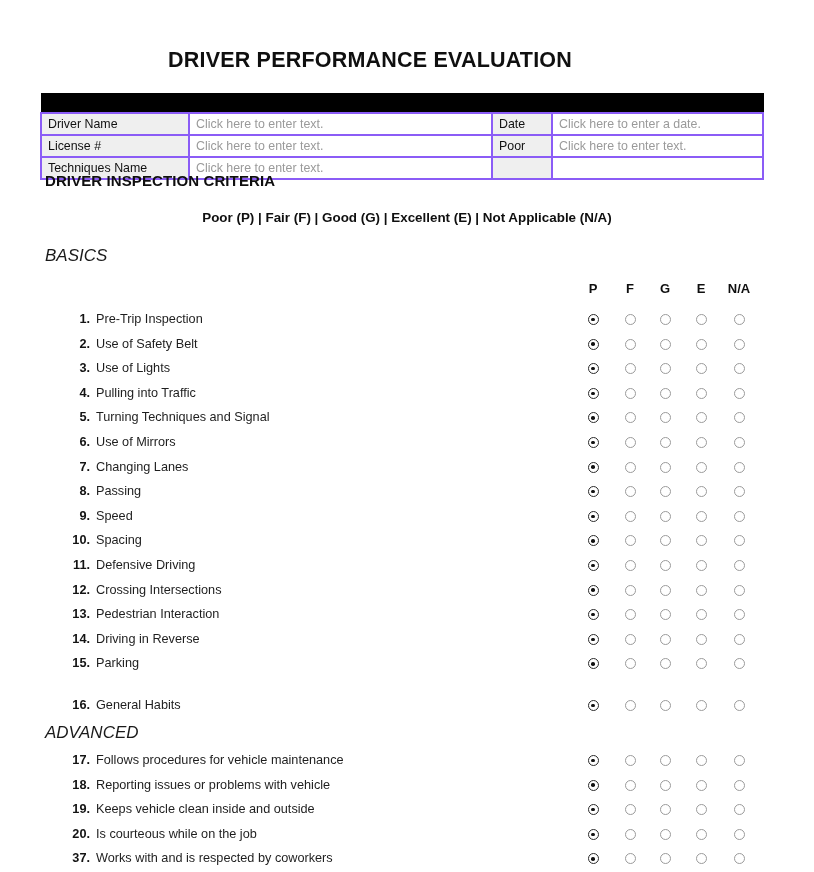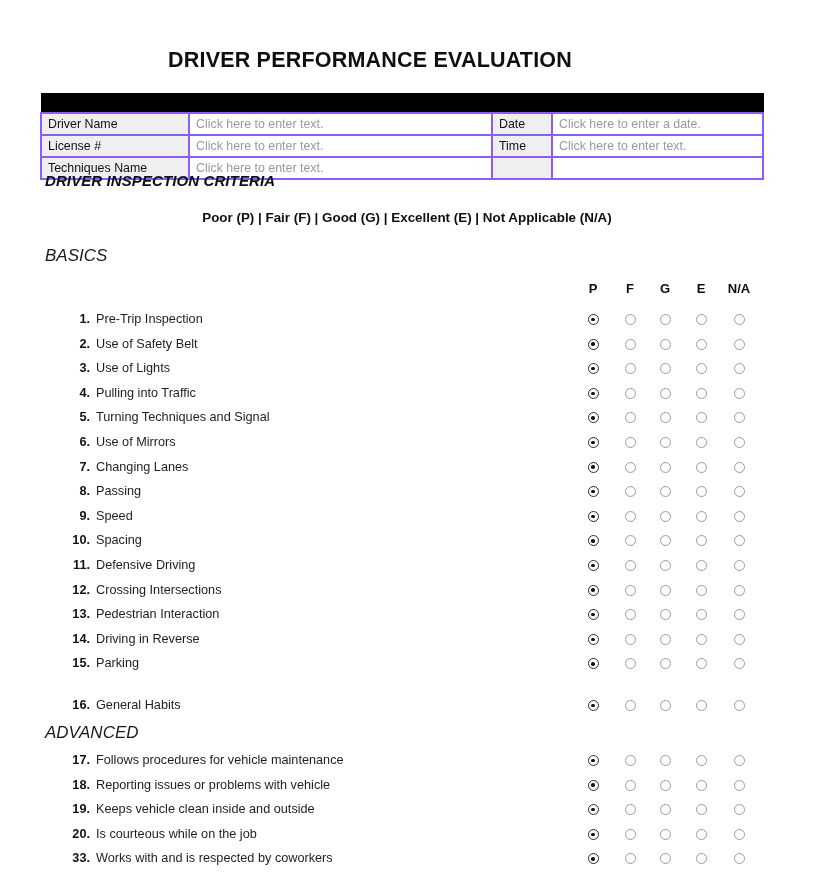--- a/index.html
+++ b/index.html
@@ -78,21 +78,20 @@
 
   
   .criteria-head {
     position: absolute;
     left: 45px;
     top: 172px;
     font-size: 15px;
     font-weight: bold;
     color: #0f0f0f;
     letter-spacing: 0.1px;
-    font-style: italic;
   }
   .legend-line {
     position: absolute;
     left: 0;
     top: 210px;
     width: 814px;
     text-align: center;
     font-size: 13.4px;
     font-weight: bold;
     color: #0f0f0f;
@@ -205,21 +204,21 @@
       </tr>
       <tr>
         <td class="label-cell">Driver Name</td>
         <td class="value-cell">Click here to enter text.</td>
         <td class="label-cell">Date</td>
         <td class="value-cell">Click here to enter a date.</td>
       </tr>
       <tr>
         <td class="label-cell">License #</td>
         <td class="value-cell">Click here to enter text.</td>
-        <td class="label-cell">Time</td>
+        <td class="label-cell">Poor</td>
         <td class="value-cell">Click here to enter text.</td>
       </tr>
       <tr>
         <td class="label-cell">Techniques Name</td>
         <td class="value-cell">Click here to enter text.</td>
         <td class="empty-cell"></td>
         <td class="blank-cell"></td>
       </tr>
     </tbody>
   </table>
@@ -415,21 +414,21 @@
       <div class="crit-row" style="top: 825.8px;">
         <div class="crit-num">20.</div>
         <div class="crit-text">Is courteous while on the job</div>
         <div class="radio checked" style="left: 593px; top: 3px;"></div>
         <div class="radio" style="left: 630px; top: 3px;"></div>
         <div class="radio" style="left: 665px; top: 3px;"></div>
         <div class="radio" style="left: 701px; top: 3px;"></div>
         <div class="radio" style="left: 739px; top: 3px;"></div>
       </div>
       <div class="crit-row" style="top: 850.4px;">
-        <div class="crit-num">33.</div>
+        <div class="crit-num">37.</div>
         <div class="crit-text">Works with and is respected by coworkers</div>
         <div class="radio checked" style="left: 593px; top: 3px;"></div>
         <div class="radio" style="left: 630px; top: 3px;"></div>
         <div class="radio" style="left: 665px; top: 3px;"></div>
         <div class="radio" style="left: 701px; top: 3px;"></div>
         <div class="radio" style="left: 739px; top: 3px;"></div>
       </div>
     </div>
 
 </div>

